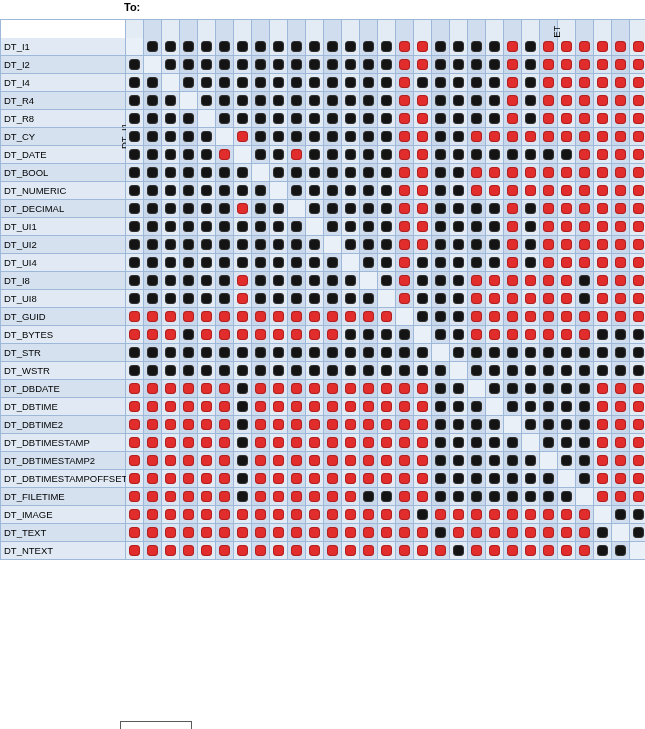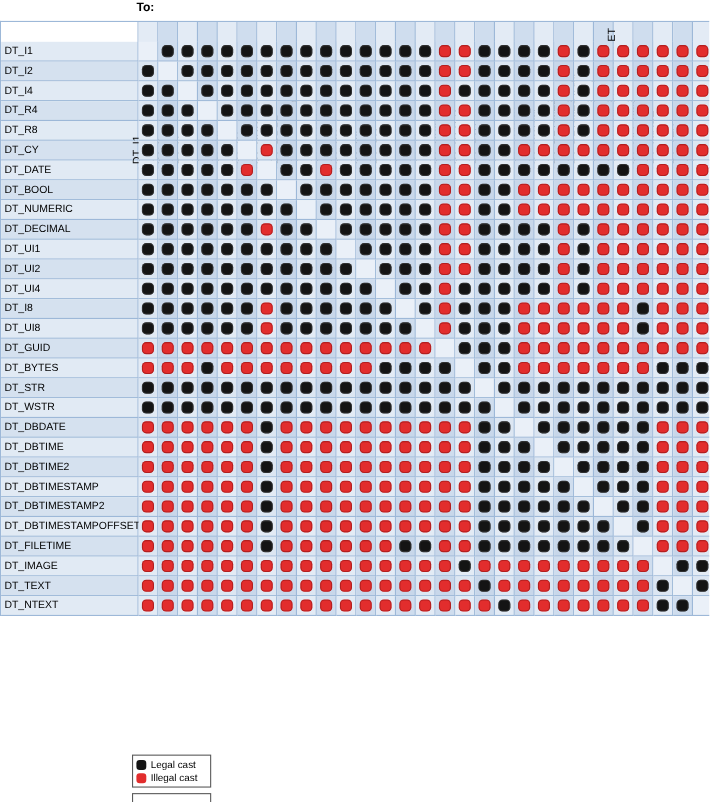--- a/index.html
+++ b/index.html
@@ -2676,24 +2676,14 @@
       </div>
       <div class="cell ce">
         <div class="dot legal" style="background: rgb(20, 20, 20);"></div>
       </div>
       <div class="cell co">
         <div class="dot legal" style="background: rgb(20, 20, 20);"></div>
       </div>
       <div class="cell ce diag"></div>
     </div>
 
-  <div class="legend">
-      <div class="legend-item">
-        <div class="legend-dot" style="background: rgb(20, 20, 20);"></div>
-        <div class="legend-label">Legal cast</div>
-      </div>
-      <div class="legend-item">
-        <div class="legend-dot" style="background: rgb(226, 45, 45);"></div>
-        <div class="legend-label">Illegal cast</div>
-      </div>
-    </div>
   <div class="extra-box"></div>
 </div>
 
 </body></html>

